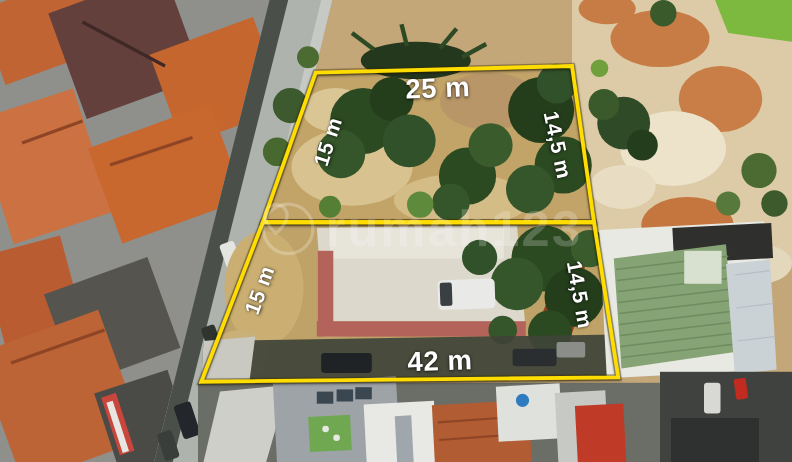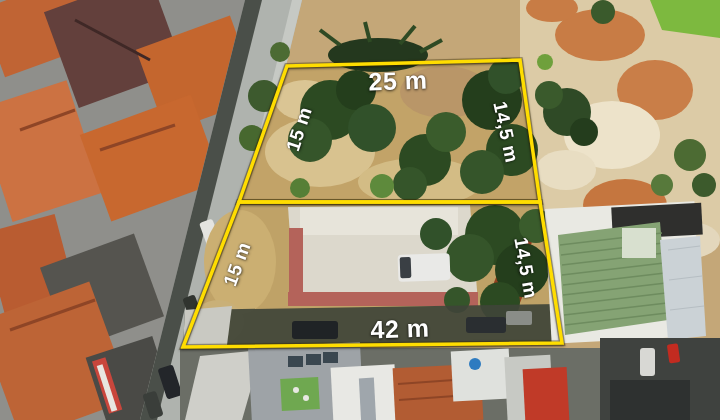--- a/index.html
+++ b/index.html
@@ -199,20 +199,28 @@
   </g>
 
   <g class="boundary">
     <polygon points="287,66 520,60 540,202 239,202" fill="none" stroke="rgba(60,45,0,0.35)" stroke-width="6"></polygon>
     <polygon points="239,202 540,202 562,343 183,347" fill="none" stroke="rgba(60,45,0,0.35)" stroke-width="6"></polygon>
     <polygon points="287,66 520,60 540,202 239,202" fill="none" stroke="#FFDD00" stroke-width="3.5"></polygon>
     <polygon points="239,202 540,202 562,343 183,347" fill="none" stroke="#FFDD00" stroke-width="3.5"></polygon>
   </g>
 </svg>
 
+<div class="wm">
+  <span class="wm-logo">
+    <svg width="26" height="30" viewBox="0 0 26 30">
+      <path d="M13 2 C7 2 3 6.5 3 12 C3 20 13 28 13 28 C13 28 23 20 23 12 C23 6.5 19 2 13 2 Z" fill="none" stroke="rgba(255,255,255,.24)" stroke-width="3"></path>
+    </svg>
+  </span>
+  <span class="wm-text">rumah123</span>
+</div>
 
 <div class="meas big" style="left:398px;top:81px;transform:translate(-50%,-50%) rotate(-2deg);">25 m</div>
 
 <div class="meas side" style="left:299px;top:129px;transform:translate(-50%,-50%) rotate(-72deg);">15 m</div>
 
 <div class="meas side" style="left:506px;top:132px;transform:translate(-50%,-50%) rotate(78deg);">14,5 m</div>
 
 <div class="meas side" style="left:237px;top:264px;transform:translate(-50%,-50%) rotate(-70deg);">15 m</div>
 
 <div class="meas side" style="left:526px;top:268px;transform:translate(-50%,-50%) rotate(80deg);">14,5 m</div>

